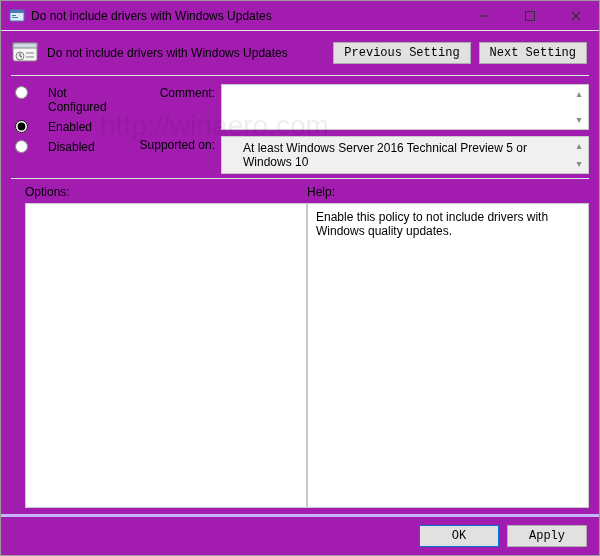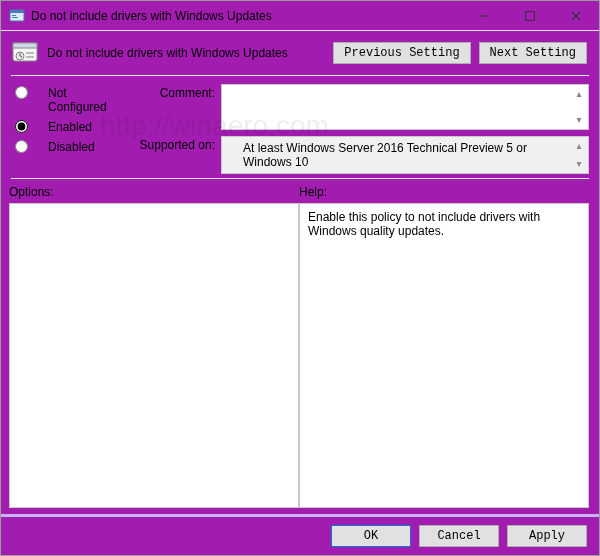--- a/index.html
+++ b/index.html
@@ -81,21 +81,21 @@
   .tbox.sup { background:#f0f0f0; min-height:36px;padding-left:21px; }
   .scroll-arrow {
     position:absolute; right:2px; width:14px; height:14px;
     display:flex; align-items:center; justify-content:center;
     color:#8a8a8a; font-size:10px; line-height:1;
   }
   .scroll-arrow.up { top:2px; }
   .scroll-arrow.down { bottom:2px; }
 
   .panes {
-    flex:1; display:flex; padding: 6px 10px 6px 8px; min-height:0;
+    flex:1; display:flex; padding: 6px 10px 6px 24px; min-height:0;
   }
   .pane { flex:1; display:flex; flex-direction:column; min-height:0; }
   .pane .plabel { margin-bottom:4px; }
   .panel-box {
     flex:1; border:1px solid #c8c8c8; background:#fff; padding:6px 8px; font-size:12px;
     overflow:hidden;
   }
 
   .footer {
     border-top:3px solid #c4b5fd;
@@ -209,19 +209,18 @@
     <div class="pane">
       <div class="plabel">Help:</div>
       <div class="panel-box">
         <span>Enable this policy to not include drivers with Windows quality updates.</span>
       </div>
     </div>
   </div>
 
   <div class="footer">
     <button class="btn primary">OK</button>
-    <button class="btn">Cancel</button>
     <button class="btn">Apply</button>
   </div>
 
 </div>
 
 <div class="watermark">http://winaero.com</div>
 
 </body></html>

